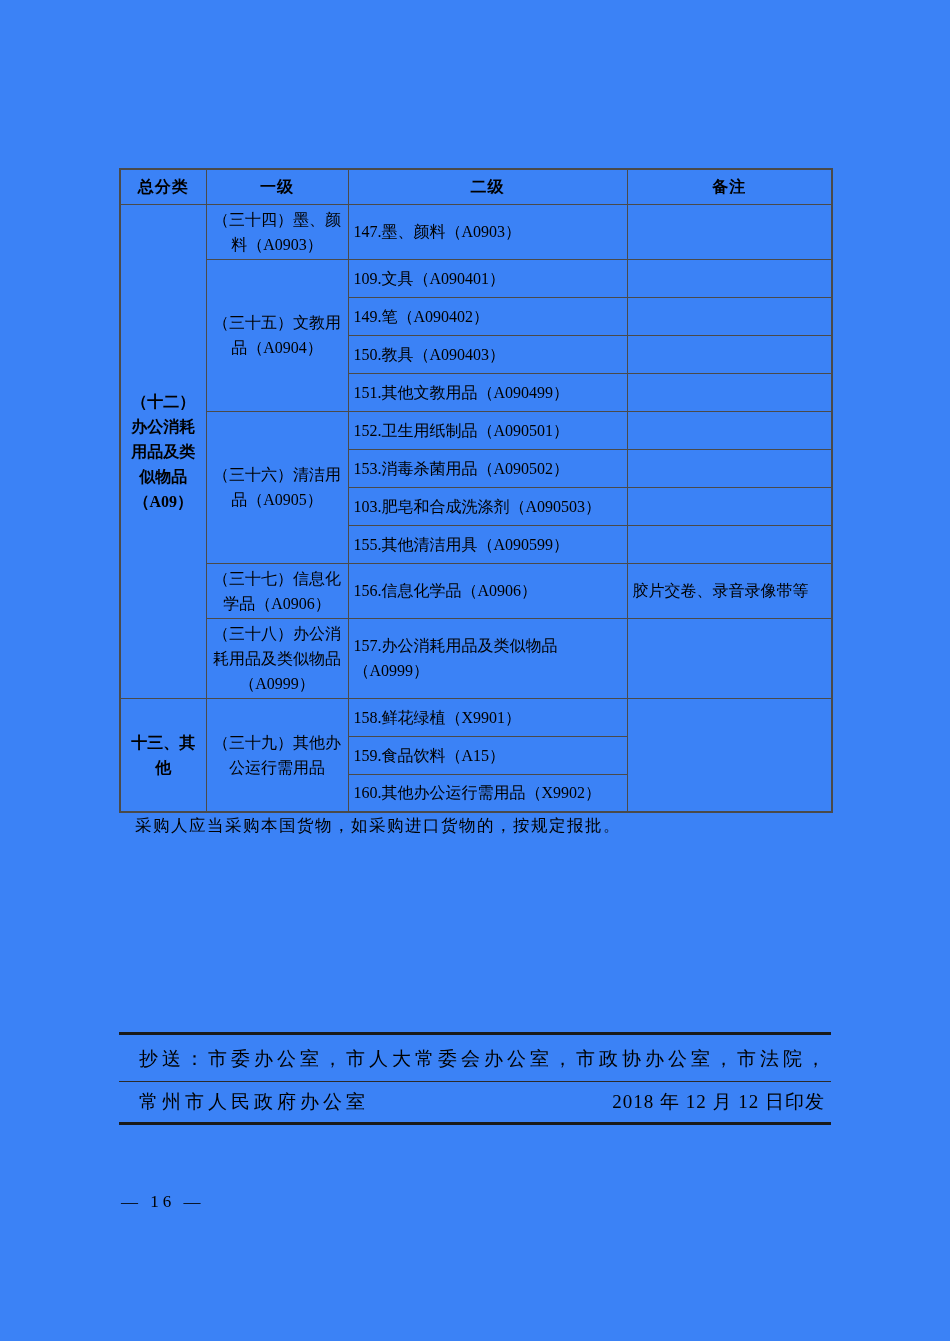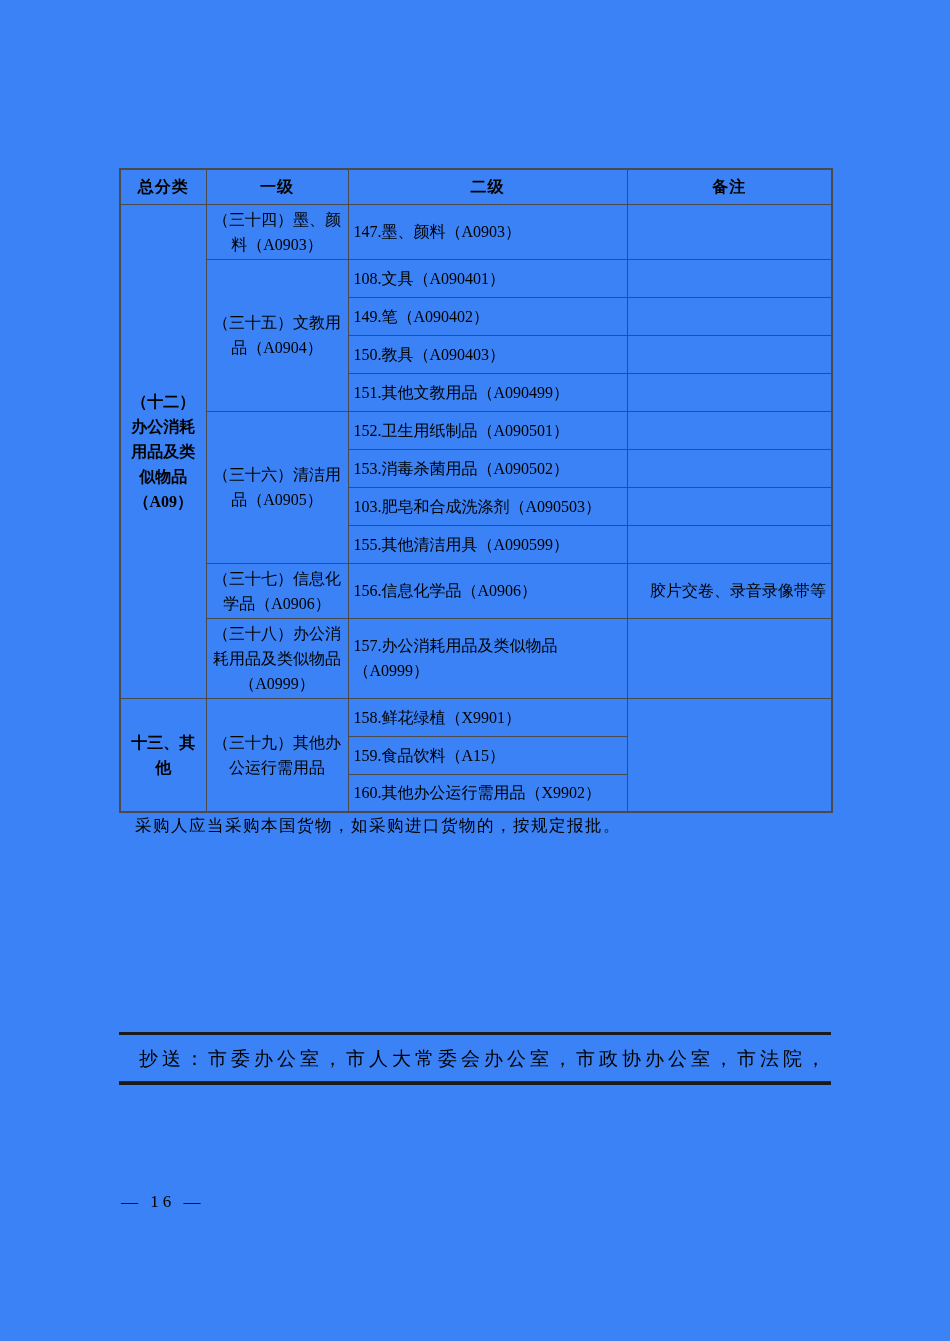--- a/index.html
+++ b/index.html
@@ -49,21 +49,21 @@
     text-align: center;
     line-height: 26px;
     padding: 2px 7px;
   }
   td.c2 {                       
     text-align: left;
     padding: 2px 6px;
     line-height: 24px;
   }
   td.cr {                       
-    text-align: right;
+    text-align: left;
     padding: 2px 5px;
     margin-left: 24px;
   }
   tr.rh48 { height: 48px; }
   tr.rh38 { height: 38px; }
   tr.rh47 { height: 47px; }
   tr.rh71 { height: 71px; }
 
   
   .note {
@@ -142,21 +142,21 @@
     </thead>
     <tbody>
       <tr class="rh48">
         <td class="cg" rowspan="11">（十二）办公消耗用品及类似物品（A09）</td>
         <td class="c1">（三十四）墨、颜料（A0903）</td>
         <td class="c2">147.墨、颜料（A0903）</td>
         <td class="cr"></td>
       </tr>
       <tr class="rh38">
         <td class="c1" rowspan="4">（三十五）文教用品（A0904）</td>
-        <td class="c2">108.文具（A090401）</td>
+        <td class="c2">109.文具（A090401）</td>
         <td class="cr"></td>
       </tr>
       <tr class="rh38">
         <td class="c2">149.笔（A090402）</td>
         <td class="cr"></td>
       </tr>
       <tr class="rh38">
         <td class="c2">150.教具（A090403）</td>
         <td class="cr"></td>
       </tr>
@@ -210,18 +210,22 @@
 
   <div class="footer">
     <div class="rule thick"></div>
     <div class="cc-block">
       <span class="cc-label">抄送：</span>
       <div class="cc-lines">
         <div>市委办公室，市人大常委会办公室，市政协办公室，市法院，</div>
       </div>
     </div>
     <div class="rule thin"></div>
+    <div class="issuer-row">
+      <span class="issuer">常州市人民政府办公室</span>
+      <span class="print-date">2018 年 12 月 12 日印发</span>
+    </div>
     <div class="rule thick"></div>
   </div>
 
   <div class="page-number">— 16 —</div>
 
 </div>
 
 </body></html>

